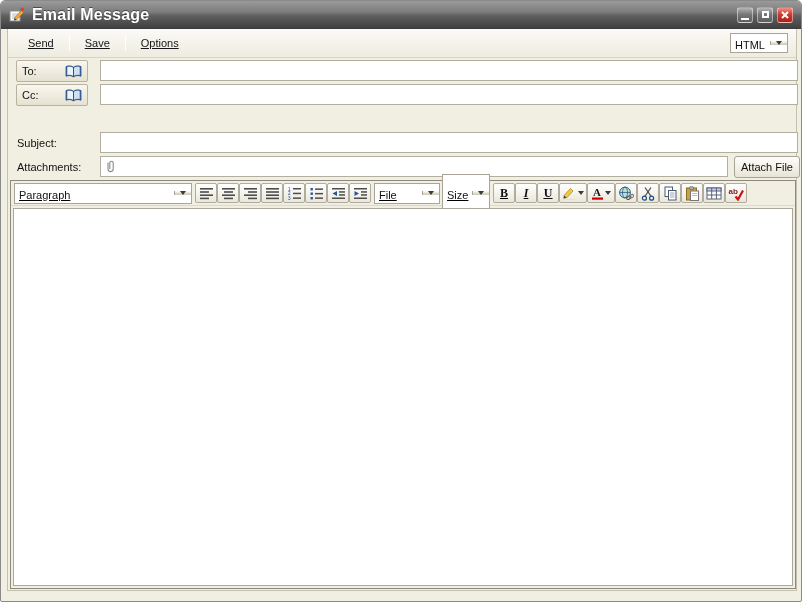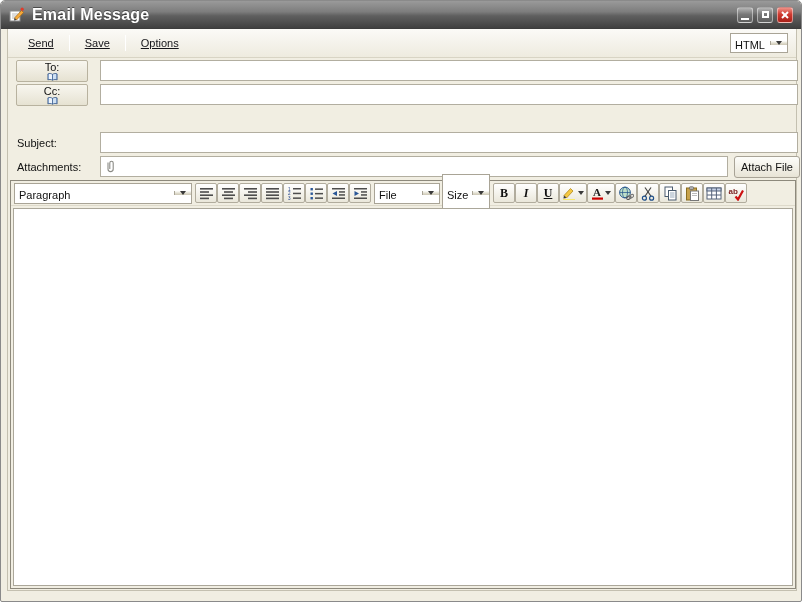--- a/index.html
+++ b/index.html
@@ -61,21 +61,21 @@
   .arrow-down { width:0; height:0; border-left:3px solid transparent; border-right:3px solid transparent; border-top:4px solid #3a3a3a; }
   .format-combo { margin-left:auto; width:58px; }
   
   .row { position:absolute; left:8px; height:22px; display:flex; align-items:center; }
   .row-to  { top:31px; }  .row-cc  { top:55px; }  .row-bcc { top:79px; }
   .row-subject { top:103px; } .row-attach { top:127px; }
   .addr-btn {
     width:72px; height:22px; border:1px solid #b8b29f; border-radius:2px;
     background:linear-gradient(180deg,#f8f6ef,#e6e2d2);
     display:flex; align-items:center; justify-content:space-between; padding:0 5px;
-    font-size:11px; color:#111; cursor:pointer;flex-direction:column;
+    font-size:11px; color:#111; cursor:pointer;
   }
   .plain-label { width:76px; font-size:11px; color:#111; padding-left:1px; }
   .field-input {
     position:absolute; left:84px; top:0; height:21px; width:698px;
     border:1px solid #b2aea0; background:#fff; font-size:11px; color:#111; padding:0 4px;
     outline:none; font-family:"Liberation Sans", sans-serif;
   }
   .attach-field {
     position:absolute; left:84px; top:0; height:21px; width:628px;
     border:1px solid #b2aea0; background:#fff; display:flex; align-items:center; padding:0 4px;
@@ -87,20 +87,21 @@
     font-size:11px; color:#111; display:flex; align-items:center; justify-content:center; cursor:pointer;
   }
   
   .editor-container {
     position:absolute; left:2px; top:151px; width:786px; height:409px;
     border:1px solid #8d897c; background:#f1eee2;
   }
   .editor-toolbar {
     height:25px; display:flex; align-items:center; padding:0 3px; gap:0;
     border-bottom:1px solid #dedacb;
+    text-decoration:underline;
   }
   .para-combo { width:178px; height:21px; }
   .font-combo { width:66px; height:21px; margin-left:3px; }
   .size-combo { width:48px; height:38px; margin-left:2px; }
   .ed-btn {
     min-width:22px; height:20px; border:1px solid #b1ac9d; border-radius:2px;
     background:linear-gradient(180deg,#ffffff,#eae7da);
     display:flex; align-items:center; justify-content:center; cursor:pointer; padding:0 2px; gap:1px;
   }
   .ed-btn.wide { min-width:28px; }

